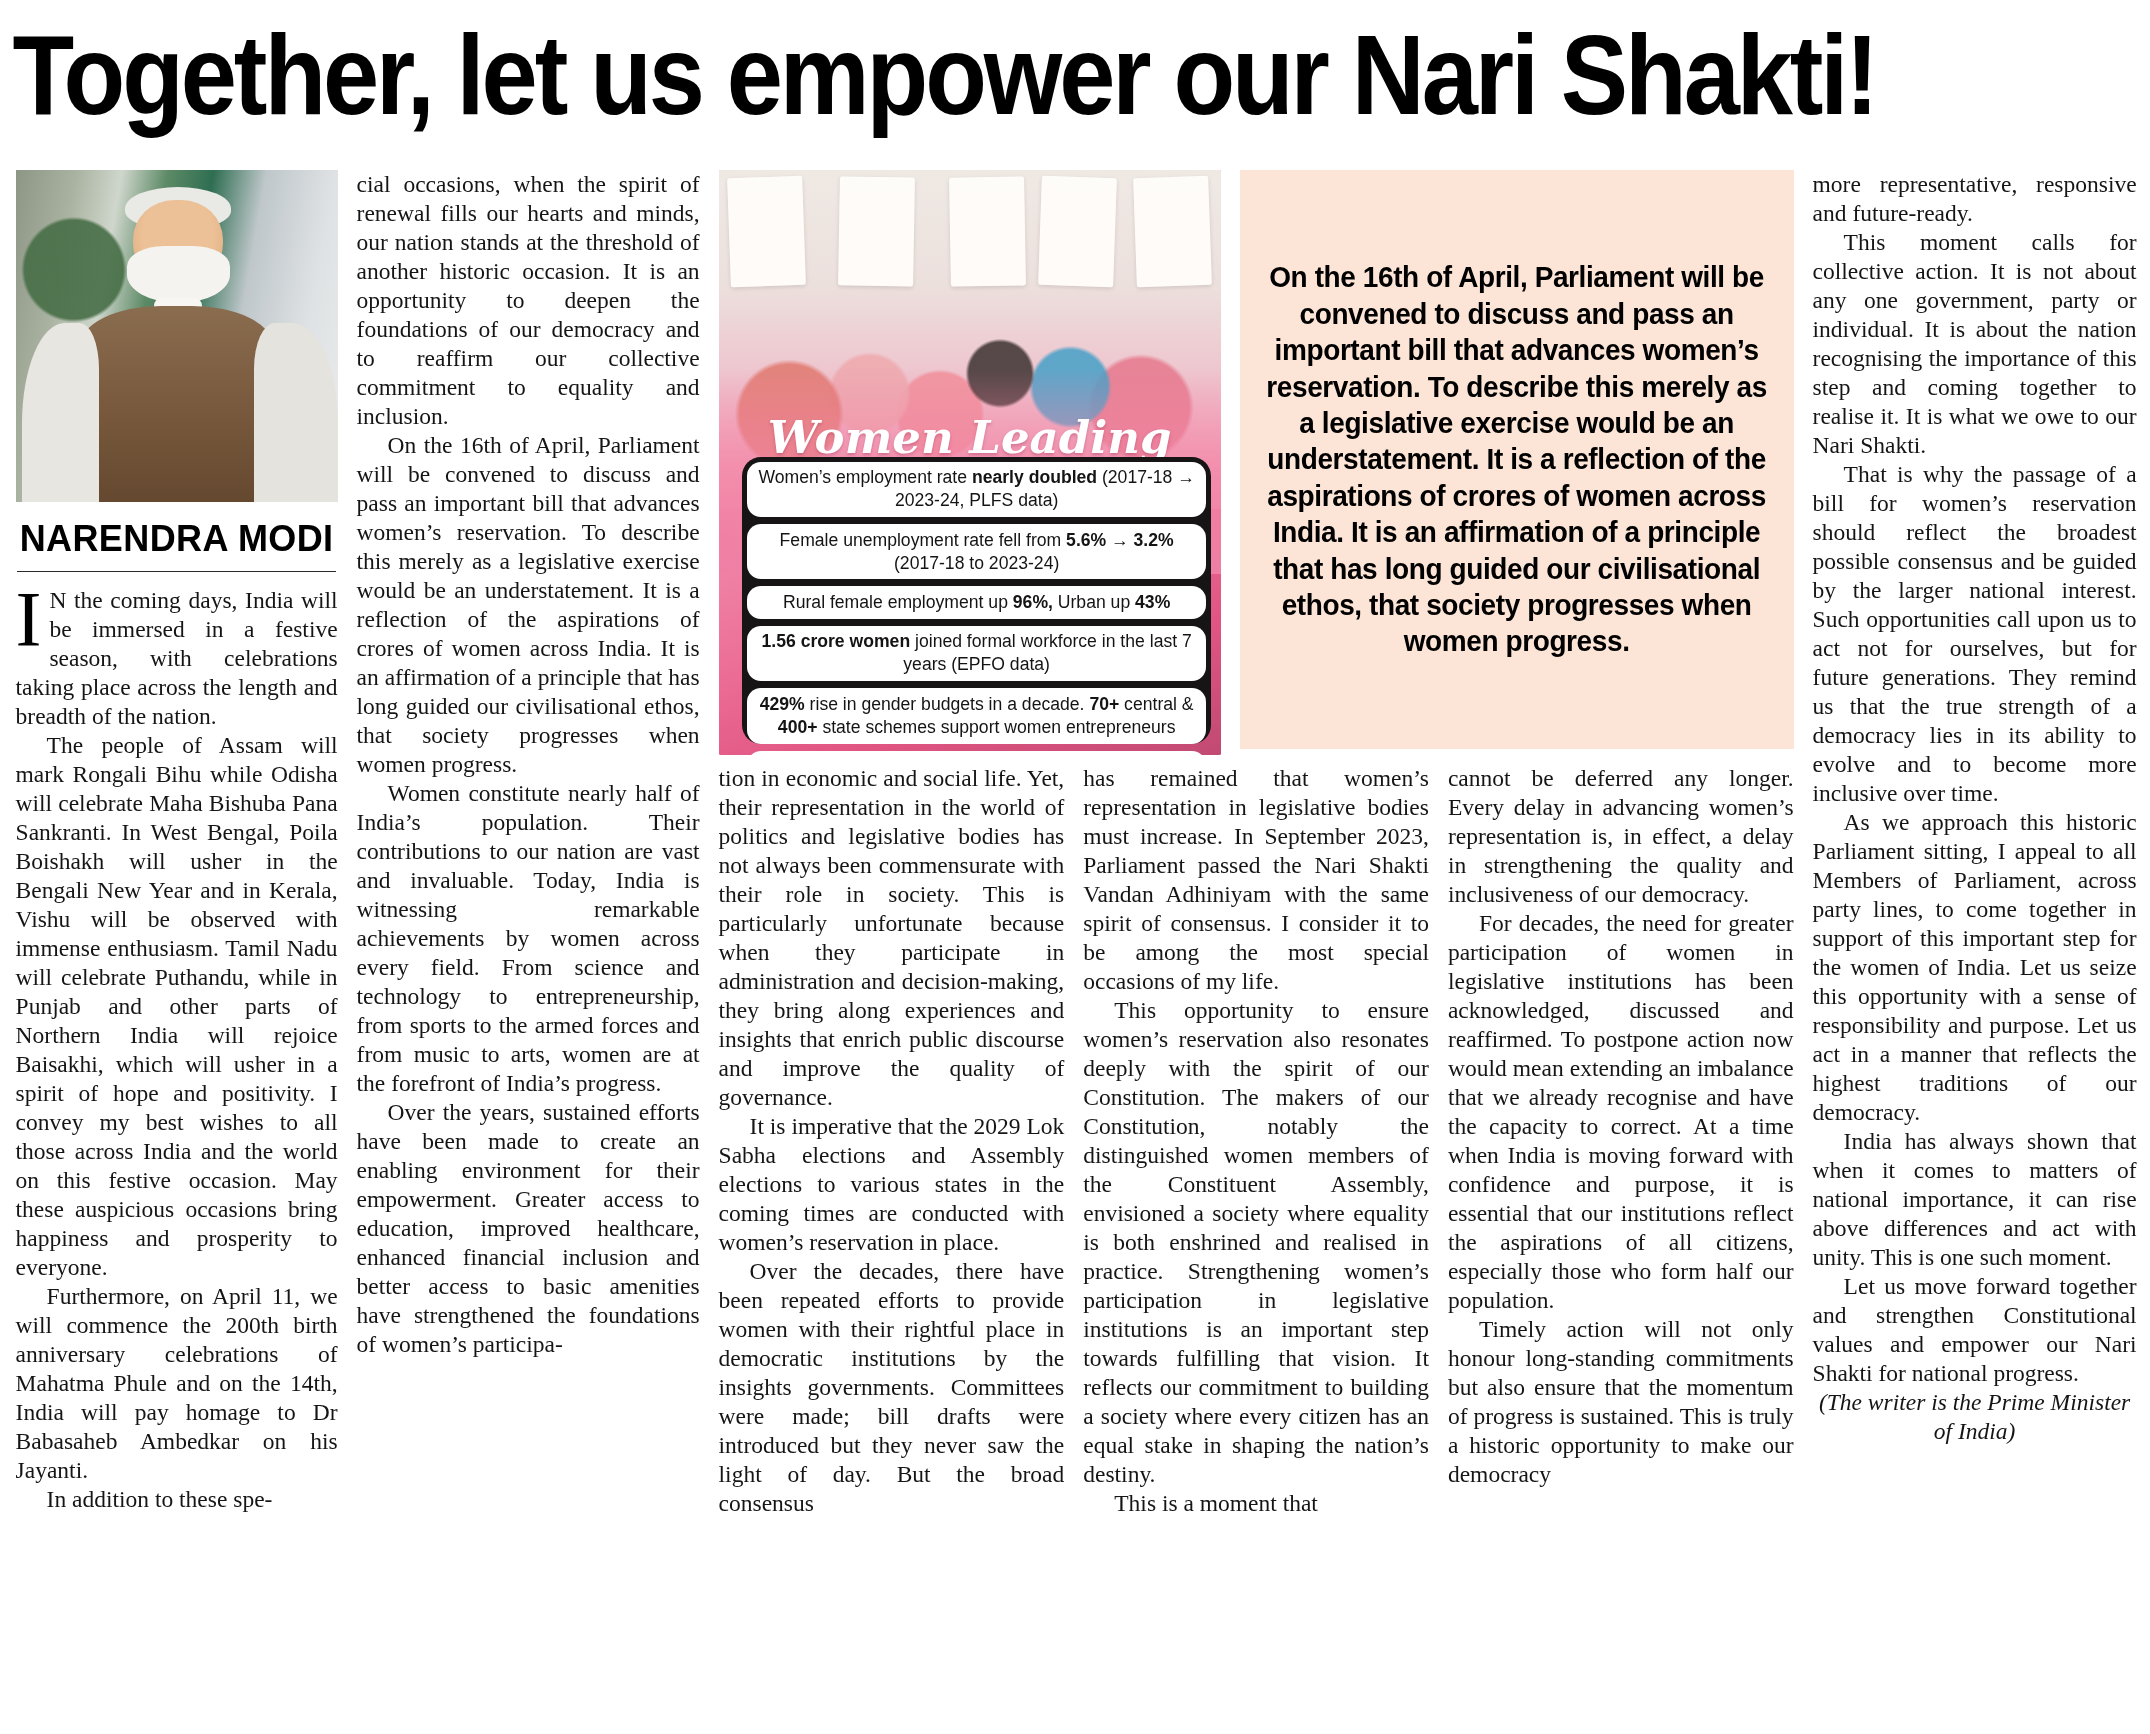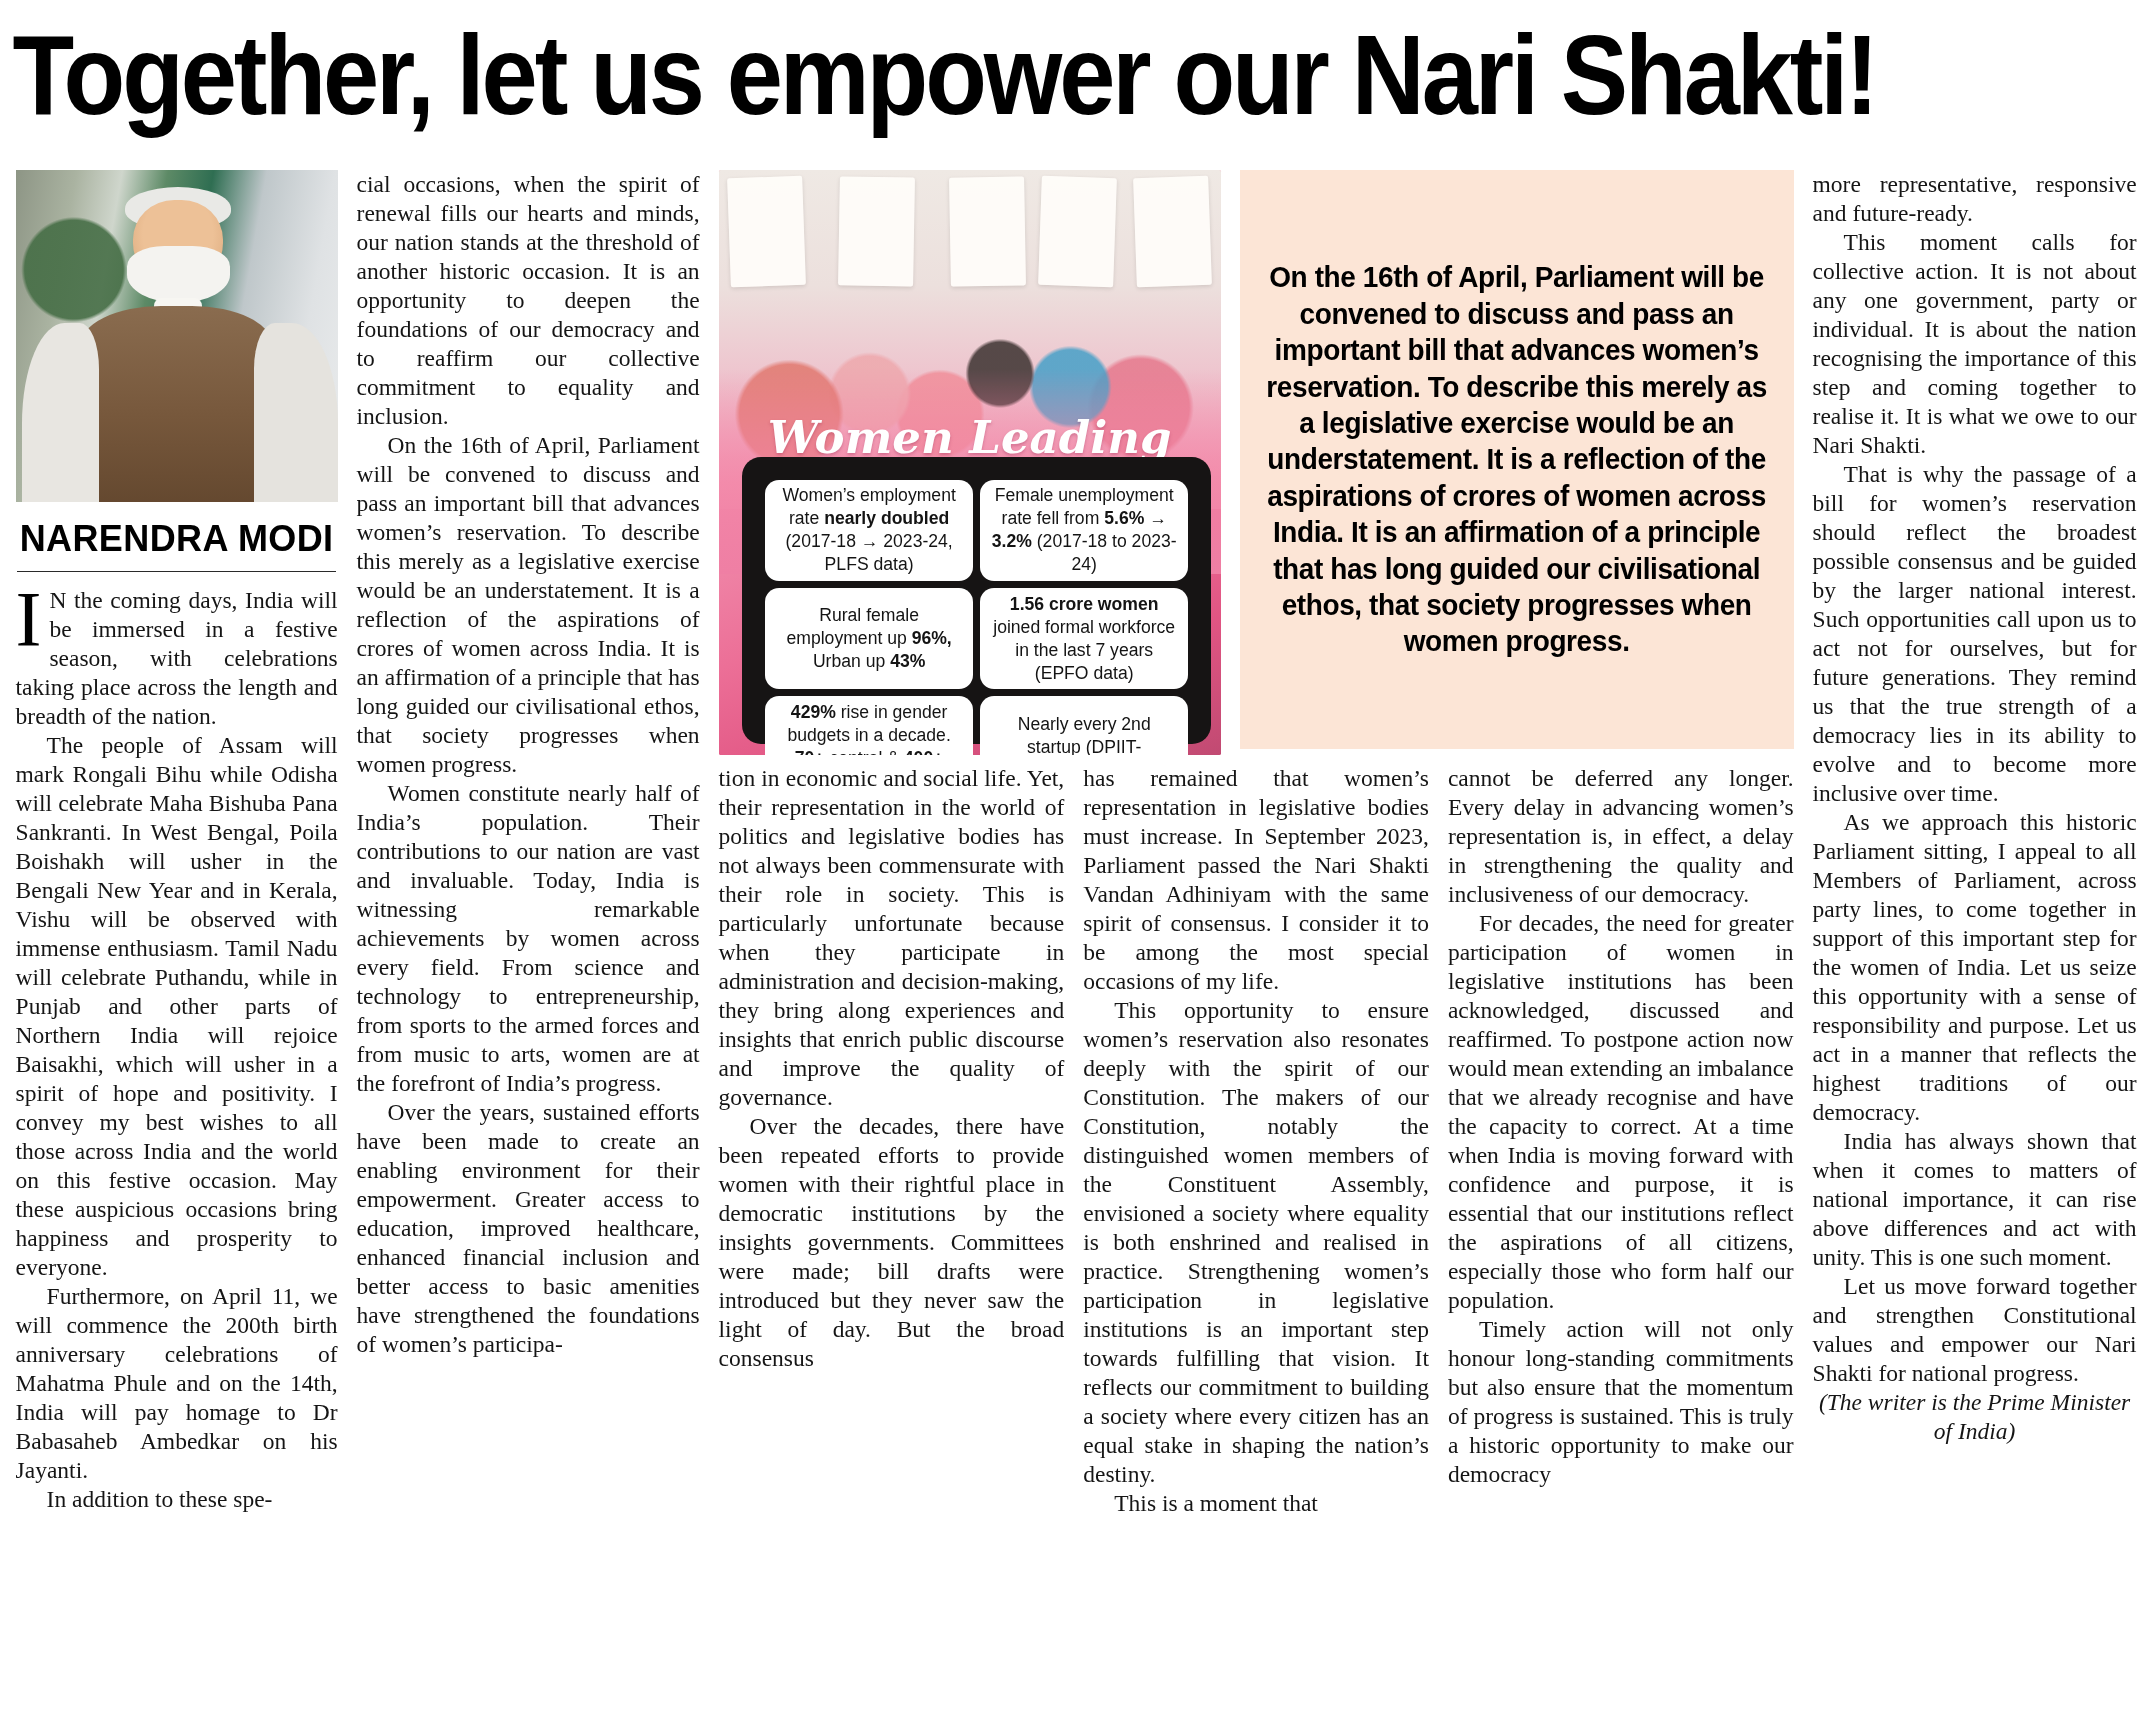--- a/index.html
+++ b/index.html
@@ -38,21 +38,21 @@
     radial-gradient(circle at 70% 64%,rgba(70,160,200,.85) 0 9%,rgba(70,160,200,0) 10%),
     radial-gradient(circle at 84% 70%,rgba(230,120,140,.85) 0 10%,rgba(230,120,140,0) 11%),
     radial-gradient(circle at 44% 72%,rgba(240,140,150,.8) 0 11%,rgba(240,140,150,0) 12%),
     linear-gradient(180deg,#efe9e4 0%,#ece0dd 34%,#eec3cd 62%,#f2a7bd 85%,#f49ab5 100%);}
   .ig-poster{position:absolute;top:2%;width:15%;height:32%;background:rgba(255,253,250,.92);border-radius:2.3px;box-shadow:0 1.6px 4.7px rgba(0,0,0,.12);}
   .ig-fade{position:absolute;left:0;right:0;top:34%;height:35%;background:linear-gradient(180deg,rgba(244,154,181,0) 0%,rgba(243,132,166,.75) 55%,#ef7fa4 100%);}
   .ig-title{position:absolute;left:0;right:0;top:41.5%;text-align:center;color:#fff;text-shadow:0 1.6px 3.1px rgba(150,40,80,.35);}
   .ig-title .t-script{font-family:"DejaVu Serif",serif;font-style:italic;font-weight:bold;font-size:45px;line-height:50px;}
   .ig-title .t-big{font-family:"Liberation Sans",sans-serif;font-weight:bold;font-size:47px;line-height:50px;letter-spacing:0.8px;}
   .ig-title .t-sub{font-family:"Liberation Sans",sans-serif;font-size:34px;line-height:41px;font-weight:normal;letter-spacing:0.8px;opacity:.95;}
-  .ig-cards{position:absolute;left:23.5px;right:9.4px;top:49%;bottom:11px;background:#161414;border-radius:19px;padding:23px;display:grid;grid-template-columns:1fr 1fr;grid-template-rows:1fr 1.02fr 1.28fr 1fr;gap:7px;}
+  .ig-cards{position:absolute;left:23.5px;right:9.4px;top:49%;bottom:11px;background:#161414;border-radius:19px;padding:5px;display:grid;grid-template-columns:1fr;grid-template-rows:1fr 1.02fr 1.28fr 1fr;gap:7px;}
   .stat-card{background:#fff;border-radius:14px;display:flex;align-items:center;justify-content:center;text-align:center;font-family:"Liberation Sans","DejaVu Sans",sans-serif;font-size:17.6px;line-height:23px;padding:4.7px 11px;color:#141414;}
   .stat-card b{font-weight:bold;}
 
   .quote-box{width:554px;height:579px;background:#fce5d6;display:flex;align-items:center;justify-content:center;padding:0 26.6px;box-sizing:border-box;}
   .quote-text{font-family:"Liberation Sans",sans-serif;font-weight:bold;font-size:28px;line-height:35px;text-align:center;letter-spacing:-0.4px;color:#000;transform:scaleY(1.04);}
 
   .middle-bottom{display:grid;grid-template-columns:repeat(3,1fr);column-gap:19px;margin-top:9.4px;}
 </style>
 </head>
 <body>
@@ -133,20 +133,21 @@
       </div>
 
       <div class="quote-box">
         <div class="quote-text">On the 16th of April, Parliament will be convened to discuss and pass an important bill that advances women’s reservation. To describe this merely as a legislative exercise would be an understatement. It is a reflection of the aspirations of crores of women across India. It is an affirmation of a principle that has long guided our civilisational ethos, that society progresses when women progress.</div>
       </div>
     </div>
 
     <div class="middle-bottom">
       <div>
           <p class="para">tion in economic and social life. Yet, their representation in the world of politics and legislative bodies has not always been commensurate with their role in society. This is particularly unfortunate because when they participate in administration and decision-making, they bring along experiences and insights that enrich public discourse and improve the quality of governance.</p>
+          <p class="para indent">It is imperative that the 2029 Lok Sabha elections and Assembly elections to various states in the coming times are conducted with women’s reservation in place.</p>
           <p class="para indent">Over the decades, there have been repeated efforts to provide women with their rightful place in democratic institutions by the insights governments. Committees were made; bill drafts were introduced but they never saw the light of day. But the broad consensus</p>
         </div>
       <div>
           <p class="para">has remained that women’s representation in legislative bodies must increase. In September 2023, Parliament passed the Nari Shakti Vandan Adhiniyam with the same spirit of consensus. I consider it to be among the most special occasions of my life.</p>
           <p class="para indent">This opportunity to ensure women’s reservation also resonates deeply with the spirit of our Constitution. The makers of our Constitution, notably the distinguished women members of the Constituent Assembly, envisioned a society where equality is both enshrined and realised in practice. Strengthening women’s participation in legislative institutions is an important step towards fulfilling that vision. It reflects our commitment to building a society where every citizen has an equal stake in shaping the nation’s destiny.</p>
           <p class="para indent">This is a moment that</p>
         </div>
       <div>
           <p class="para">cannot be deferred any longer. Every delay in advancing women’s representation is, in effect, a delay in strengthening the quality and inclusiveness of our democracy.</p>
           <p class="para indent">For decades, the need for greater participation of women in legislative institutions has been acknowledged, discussed and reaffirmed. To postpone action now would mean extending an imbalance that we already recognise and have the capacity to correct. At a time when India is moving forward with confidence and purpose, it is essential that our institutions reflect the aspirations of all citizens, especially those who form half our population.</p>

